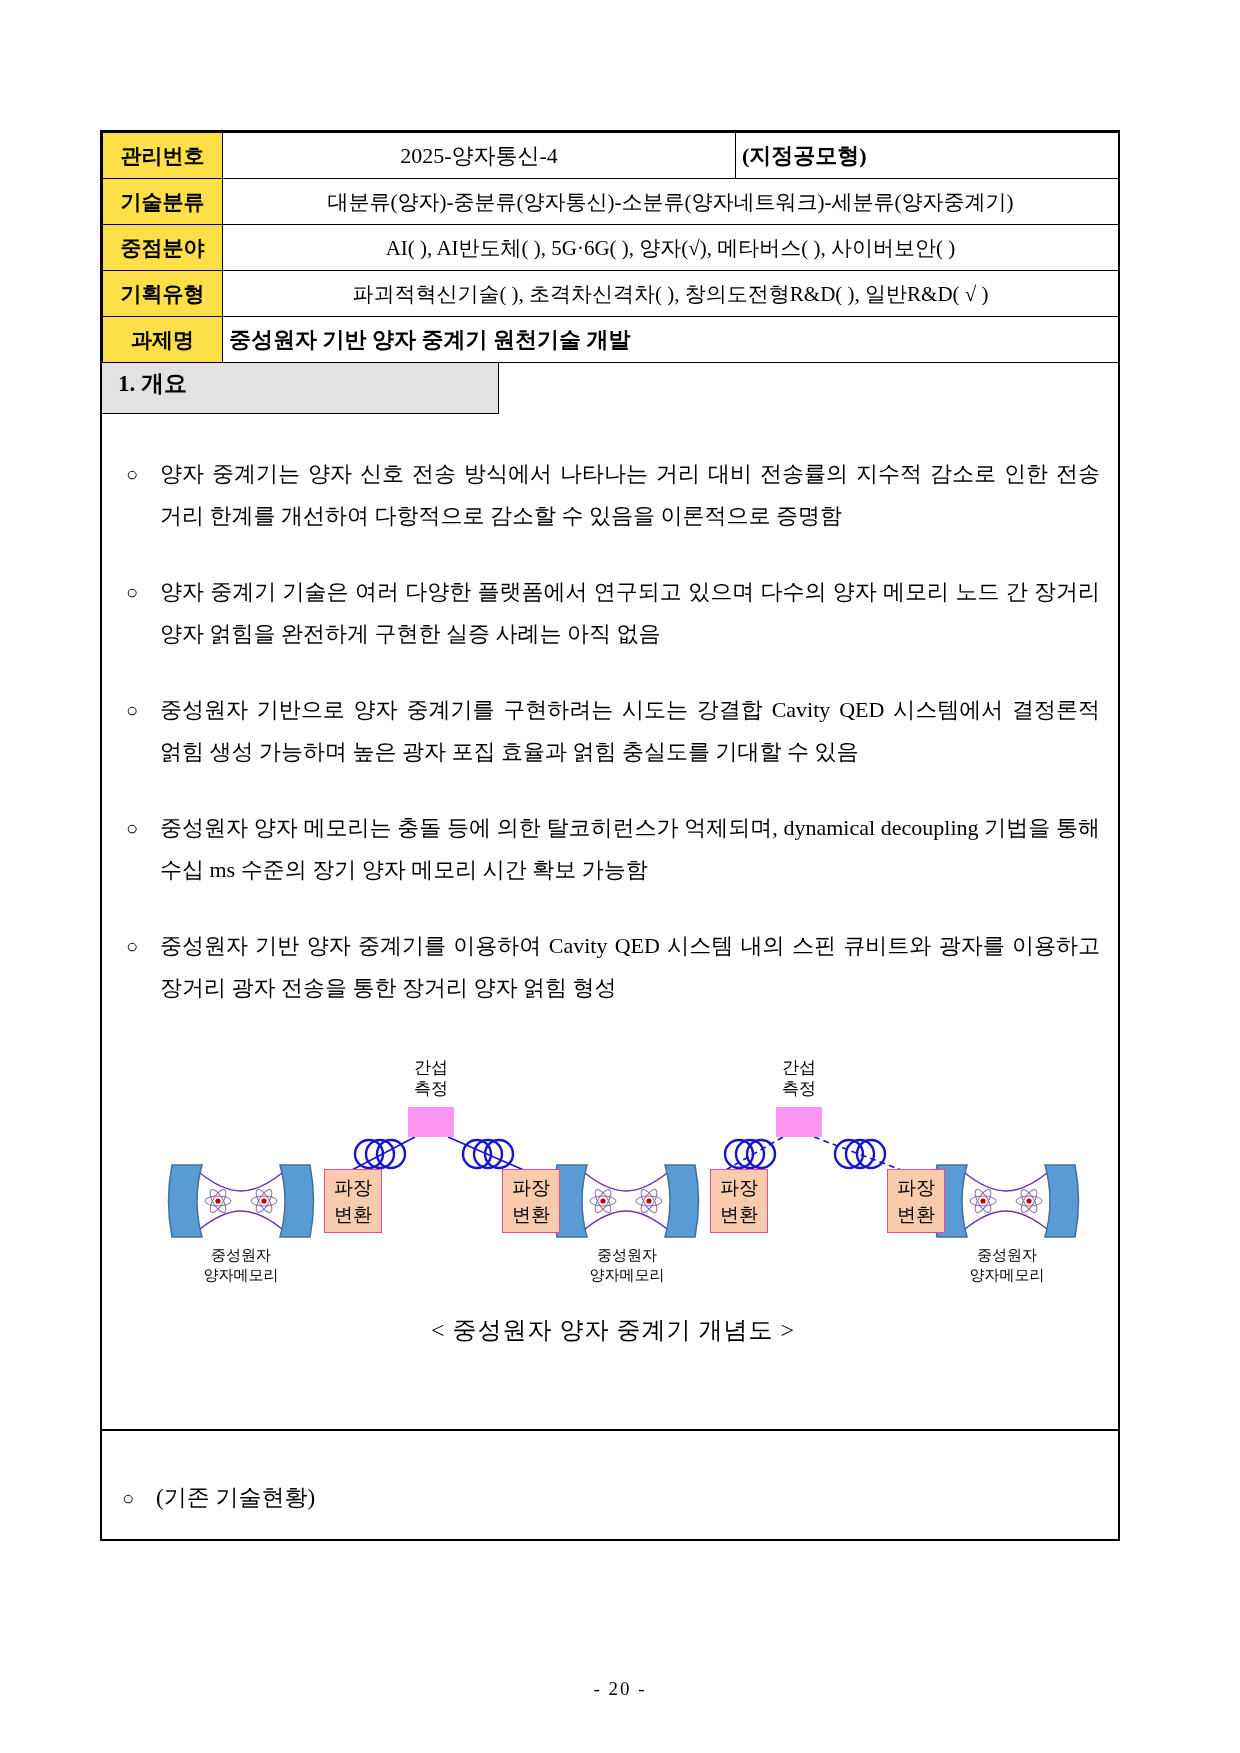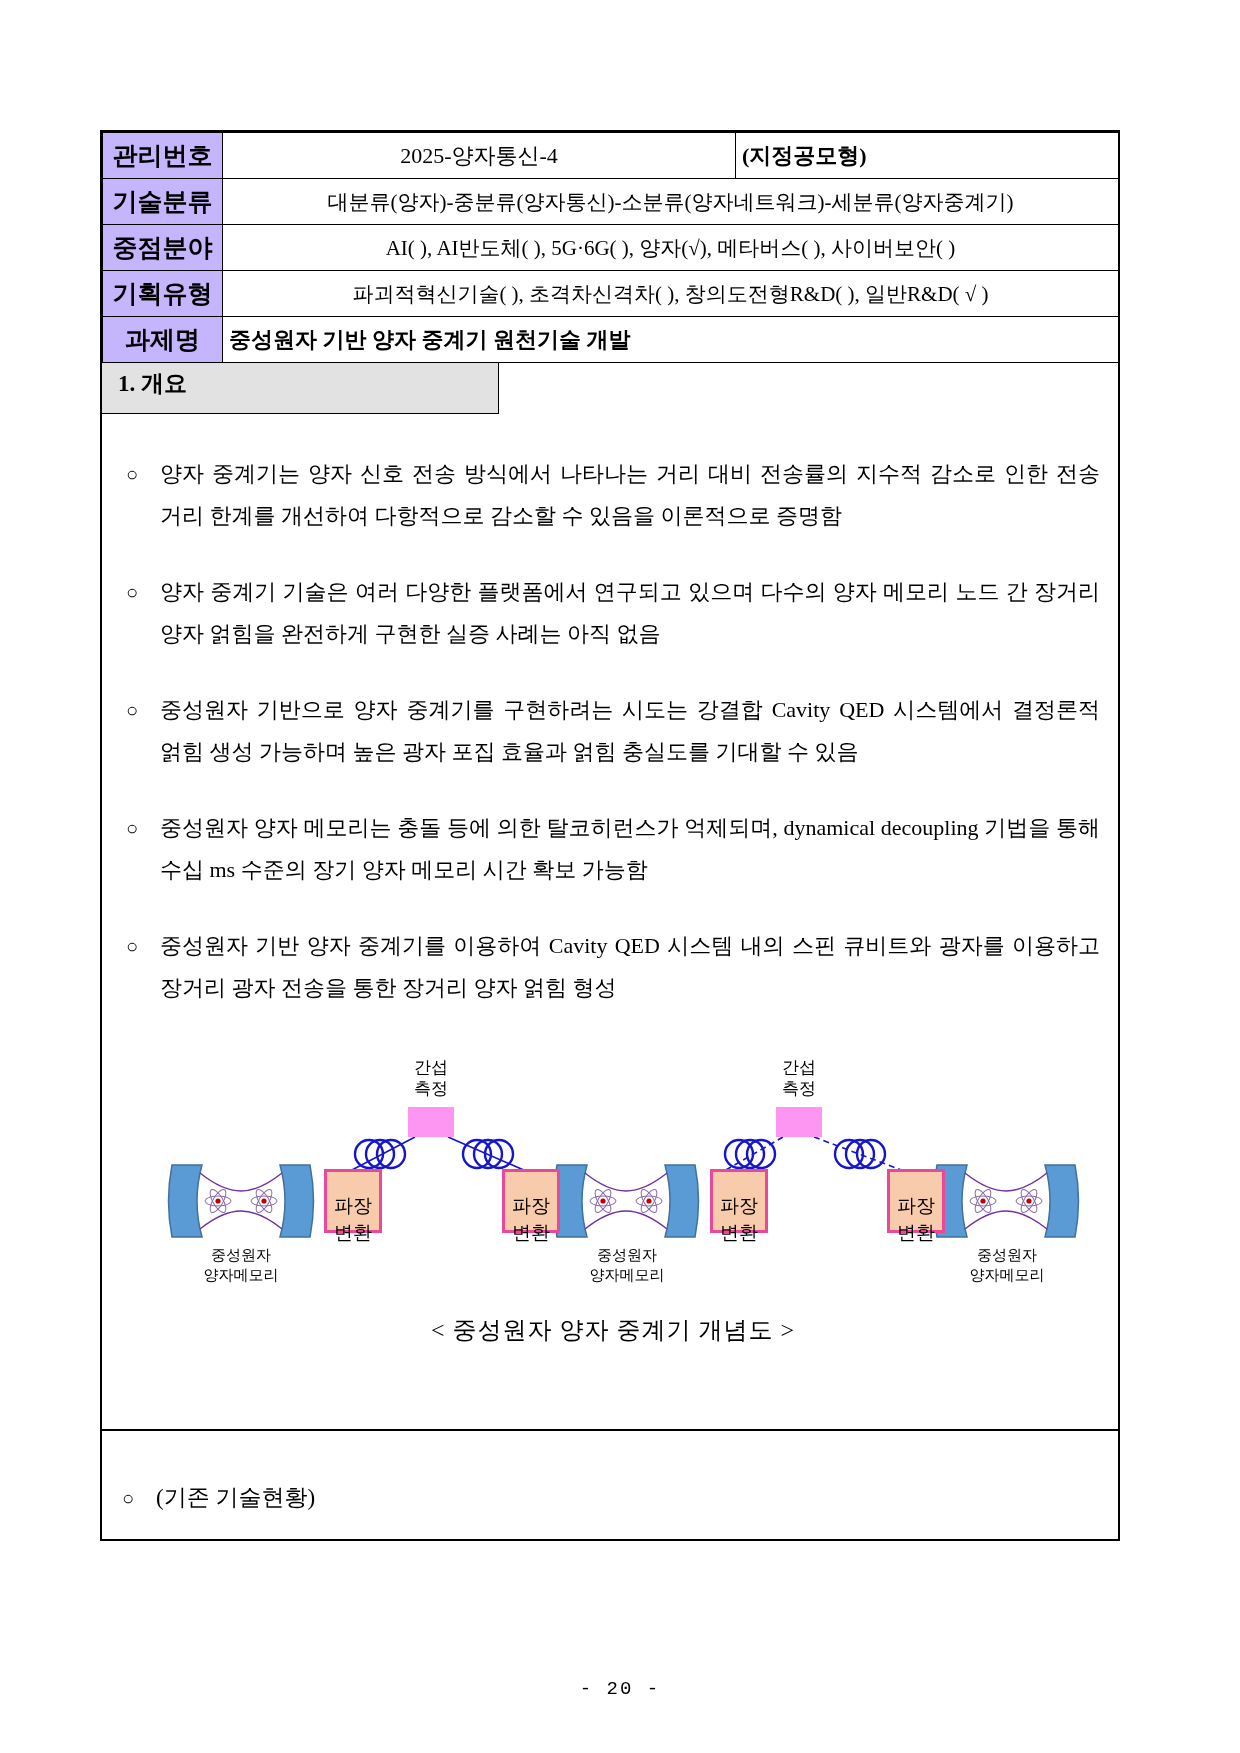--- a/index.html
+++ b/index.html
@@ -2,21 +2,21 @@
 <html><head>
 <meta charset="utf-8">
 <style>
   html,body{margin:0;padding:0;background:#888;}
   .page{position:relative;width:1240px;height:1753px;background:#ffffff;margin:0 auto;
         font-family:"Liberation Serif","DejaVu Serif",serif;color:#000;overflow:hidden;}
   .doc{position:absolute;left:100px;top:130px;width:1020px;border:2px solid #000;box-sizing:border-box;}
   
   table.head{border-collapse:collapse;width:100%;table-layout:fixed;}
   table.head th,table.head td{border:1px solid #000;height:46px;padding:0 6px;box-sizing:border-box;}
-  th.lbl{background:#c4b5fd;font-weight:bold;font-size:25px;width:120px;text-align:center;}
+  th.lbl{background:#fde047;font-weight:bold;font-size:21px;width:120px;text-align:center;}
   td.val{font-size:21px;text-align:center;}
   td.val.big{font-size:22px;}
   td.note{font-size:22px;font-weight:bold;width:383px;padding-right:8px;}
   td.title-val{font-size:22px;font-weight:bold;text-align:left;padding-left:16px;}
   
   .sec-hdr{position:relative;height:44px;box-sizing:border-box;}
   .sec-hdr .tab{position:absolute;left:-1px;top:-1px;height:52px;box-sizing:border-box;
       background:#e2e2e2;border:1.5px solid #000;font-weight:bold;font-size:23px;
       line-height:41px;padding-left:16px;}
   .sec-hdr.s1 .tab{width:398px;}
@@ -25,33 +25,33 @@
   .sec1-content{height:1022px;box-sizing:border-box;padding:46px 16px 0 22px;}
   .bullet{position:relative;margin:0 2px 34px 36px;font-size:22px;line-height:42px;
           text-align:justify;word-break:keep-all;}
   .bullet .mark{position:absolute;left:-34px;top:0;font-size:20px;}
   
   .diagram{position:relative;width:1016px;height:245px;margin:46px 0 0 -12px;}
   .diagram svg{position:absolute;left:0;top:0;}
   .dlabel{position:absolute;text-align:center;white-space:pre-line;}
   .ifl{width:86px;top:2px;font-size:17px;line-height:21px;font-family:Liberation Serif, serif;}
   .pinkbox{position:absolute;top:52px;width:46px;height:30px;background:#fc96f2;}
-  .wvbox{position:absolute;top:114px;width:58px;height:64px;background:#f8cbad;border:3px solid #ec4899;
+  .wvbox{position:absolute;top:114px;width:58px;height:64px;background:#f8cbad;border:1px solid #ec4899;
          box-sizing:border-box;text-align:center;white-space:pre-line;font-size:19px;line-height:27px;
-         padding-top:20px;font-family:"Liberation Sans","DejaVu Sans",sans-serif;}
+         padding-top:4px;font-family:"Liberation Sans","DejaVu Sans",sans-serif;}
   .memlab{width:170px;top:190px;font-size:15px;line-height:20px;
           font-family:"Liberation Sans","DejaVu Sans",sans-serif;}
   .caption{text-align:center;font-size:24px;margin-top:14px;letter-spacing:1px;}
   
   .sec2-wrap{border-top:2px solid #000;}
   .sec2-content{height:108px;box-sizing:border-box;padding:52px 16px 0 20px;}
   .sec2-content .bullet{margin:0 0 0 34px;font-size:23px;line-height:30px;}
   
   .pagenum{position:absolute;left:0;top:1678px;width:100%;text-align:center;
-           font-size:19px;font-family:Liberation Mono, monospace;letter-spacing:2px;}
+           font-size:19px;font-family:Liberation Serif, serif;letter-spacing:2px;}
 </style>
 </head>
 <body>
 
 <div class="page">
   <div class="doc">
 
     <table class="head">
       <tbody>
           <tr>

